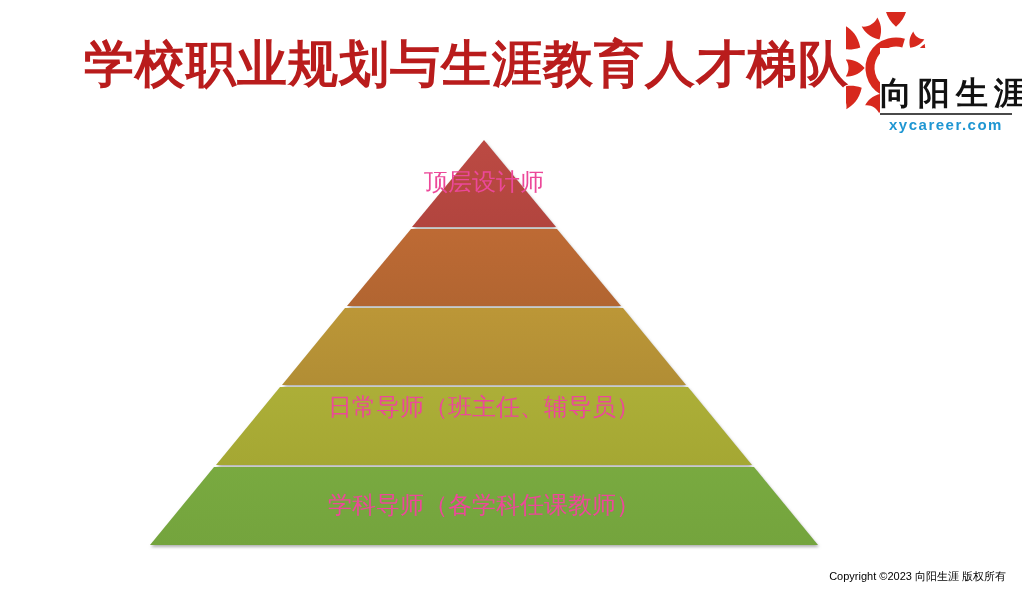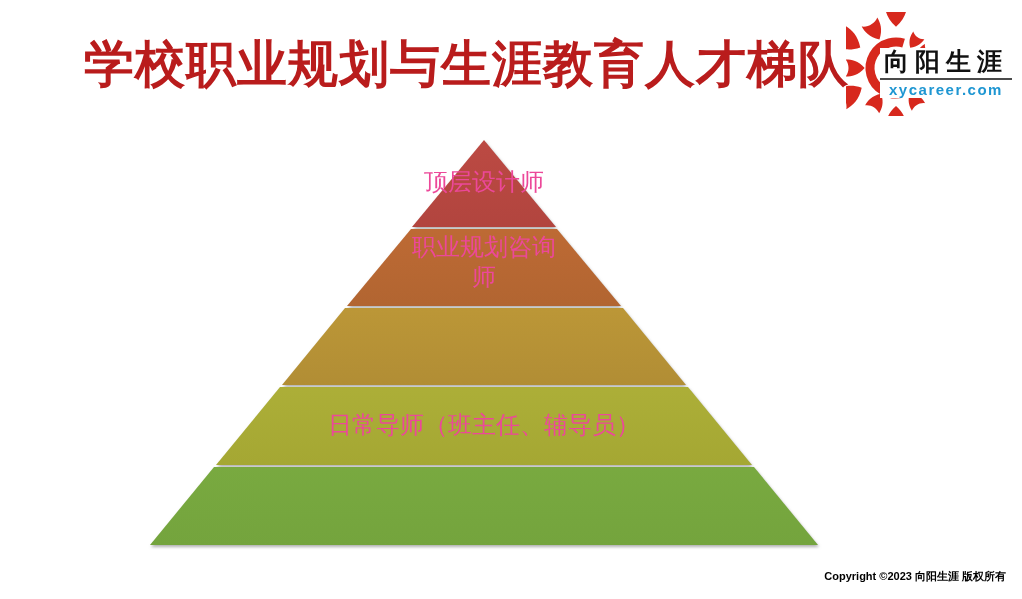--- a/index.html
+++ b/index.html
@@ -18,22 +18,22 @@
   }
 
   
   .logo{position:absolute;left:846px;top:12px;width:170px;height:104px;}
   .logo svg{position:absolute;left:0;top:0;}
   .logo-text{
     position:absolute;left:34px;top:36px;width:132px;
     background:#ffffff;text-align:center;
   }
   .logo-name{
-    font-size:25px;font-weight:700;color:#111;letter-spacing:6px;
-    white-space:nowrap;line-height:1.1;
+    font-size:32px;font-weight:700;color:#111;letter-spacing:6px;
+    white-space:nowrap;line-height:1.1;margin-top:28px;
   }
   .logo-rule{border-top:2px solid #4a4a4a;margin:2px 0 1px 0;}
   .logo-url{
     font-size:15px;font-weight:700;letter-spacing:1.5px;white-space:nowrap;
   }
 
   
   .pyramid{position:absolute;left:150px;top:140px;width:668px;height:405px;}
   .seg-wrap{position:absolute;inset:0;filter:drop-shadow(1px 2px 1.5px rgba(110,110,110,0.55));}
   .seg{position:absolute;inset:0;}
@@ -44,27 +44,27 @@
   .seg.l5{clip-path:polygon(64px 327px,604px 327px,668px 405px,0px 405px);}
 
   .pyr-label{
     position:absolute;left:0;width:100%;text-align:center;
     font-size:24px;line-height:30px;color:#ec4899;
   }
   .pyr-label span{display:block;}
   .lab1{top:27px;}
   .lab2{top:92px;}
   .lab3{top:173px;}
-  .lab4{top:270px;}
+  .lab4{top:252px;}
   .lab5{top:350px;}
 
   
   .copyright{
     position:absolute;top:569px;right:16px;
-    font-size:11px;font-weight:700;color:#000;white-space:nowrap;
+    font-size:11px;font-weight:400;color:#000;white-space:nowrap;
   }
 </style>
 </head>
 <body>
 
 <div class="slide">
 
   <div class="title">学校职业规划与生涯教育人才梯队</div>
 
   <div class="logo">
@@ -106,26 +106,25 @@
     <div class="seg-wrap">
       <div class="seg l4" style="background: linear-gradient(rgb(196, 197, 71), rgb(157, 160, 46));"></div>
     </div>
     <div class="seg-wrap">
       <div class="seg l5" style="background: linear-gradient(rgb(141, 192, 76), rgb(116, 164, 61));"></div>
     </div>
 
     <div class="pyr-label lab1">
       <span>顶层设计师</span>
     </div>
-    <div class="pyr-label lab2">
-      <span>职业规划咨询</span>
-      <span>师</span>
-    </div>
     <div class="pyr-label lab3">
     </div>
     <div class="pyr-label lab4">
       <span>日常导师（班主任、辅导员）</span>
+    </div>
+    <div class="pyr-label lab5">
+      <span>学科导师（各学科任课教师）</span>
     </div>
   </div>
 
   <div class="copyright">Copyright ©2023 向阳生涯 版权所有</div>
 
 </div>
 
 </body></html>

